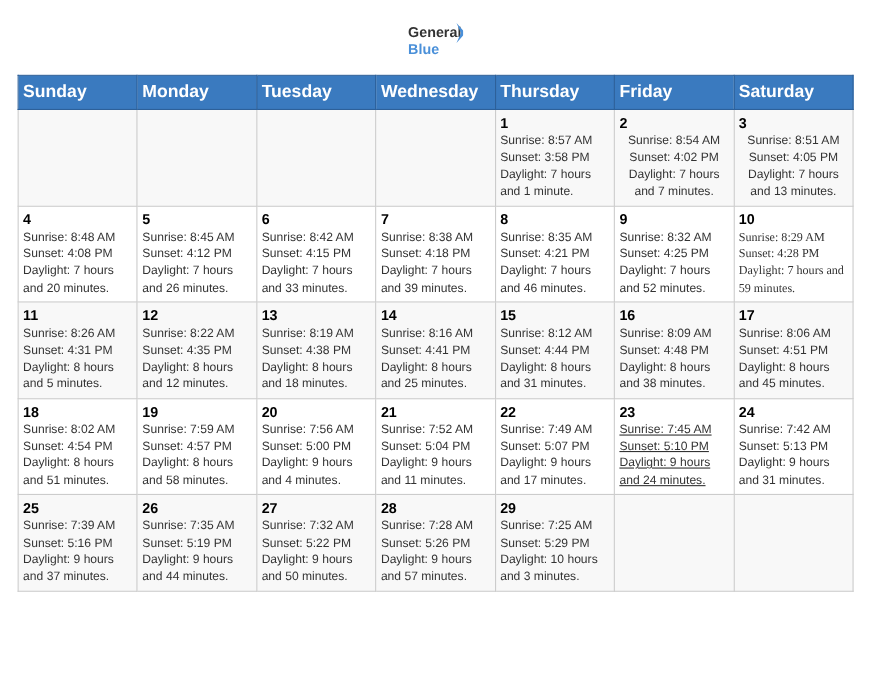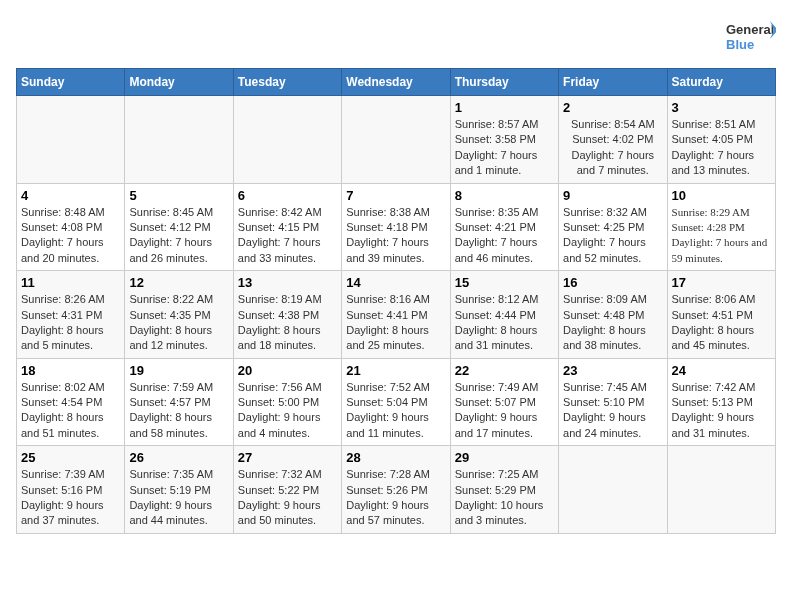--- a/index.html
+++ b/index.html
@@ -6,21 +6,21 @@
     body {
       font-family: Arial, sans-serif;
       background: #fff;
       width: 792px;
       min-height: 612px;
       padding: 16px;
     }
     .header-area {
       display: flex;
       align-items: flex-start;
-      justify-content: flex-end;
+      justify-content: center;
       margin-bottom: 10px;
       text-decoration: underline;
     }
     .logo {
       display: flex;
       align-items: center;
       gap: 4px;
     }
     .title-area {
       text-align: right;
@@ -36,21 +36,21 @@
     }
     table {
       width: 100%;
       border-collapse: collapse;
       font-size: 11px;
     }
     thead tr th {
       background-color: #3a7abf;
       color: #fff;
       font-weight: bold;
-      font-size: 12px;
+      font-size: 16px;
       padding: 6px 4px;
       text-align: left;
       border: 1px solid #2d6099;
     }
     tbody tr td {
       border: 1px solid #ccc;
       vertical-align: top;
       padding: 4px;
       width: 108px;
       height: 80px;
@@ -119,21 +119,21 @@
 Daylight: 7 hours and 1 minute.</div>
         </td>
         <td>
           <span class="day-number">2</span>
           <div class="day-info" style="white-space: pre-line; text-align: center;">Sunrise: 8:54 AM
 Sunset: 4:02 PM
 Daylight: 7 hours and 7 minutes.</div>
         </td>
         <td>
           <span class="day-number">3</span>
-          <div class="day-info" style="white-space: pre-line;">Sunrise: 8:51 AM
+          <div class="day-info" style="white-space: pre-line; text-align: center;">Sunrise: 8:51 AM
 Sunset: 4:05 PM
 Daylight: 7 hours and 13 minutes.</div>
         </td>
       </tr>
       <tr>
         <td>
           <span class="day-number">4</span>
           <div class="day-info" style="white-space: pre-line;">Sunrise: 8:48 AM
 Sunset: 4:08 PM
 Daylight: 7 hours and 20 minutes.</div>
@@ -245,21 +245,21 @@
 Daylight: 9 hours and 11 minutes.</div>
         </td>
         <td>
           <span class="day-number">22</span>
           <div class="day-info" style="white-space: pre-line;">Sunrise: 7:49 AM
 Sunset: 5:07 PM
 Daylight: 9 hours and 17 minutes.</div>
         </td>
         <td>
           <span class="day-number">23</span>
-          <div class="day-info" style="white-space: pre-line;">Sunrise: 7:45 AM
+          <div class="day-info" style="white-space: pre-line; text-decoration: underline;">Sunrise: 7:45 AM
 Sunset: 5:10 PM
 Daylight: 9 hours and 24 minutes.</div>
         </td>
         <td>
           <span class="day-number">24</span>
           <div class="day-info" style="white-space: pre-line;">Sunrise: 7:42 AM
 Sunset: 5:13 PM
 Daylight: 9 hours and 31 minutes.</div>
         </td>
       </tr>

